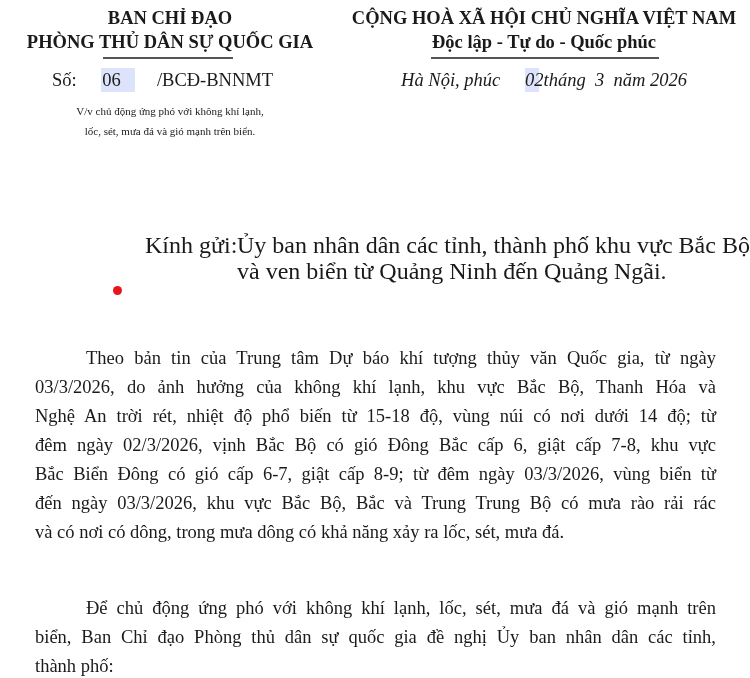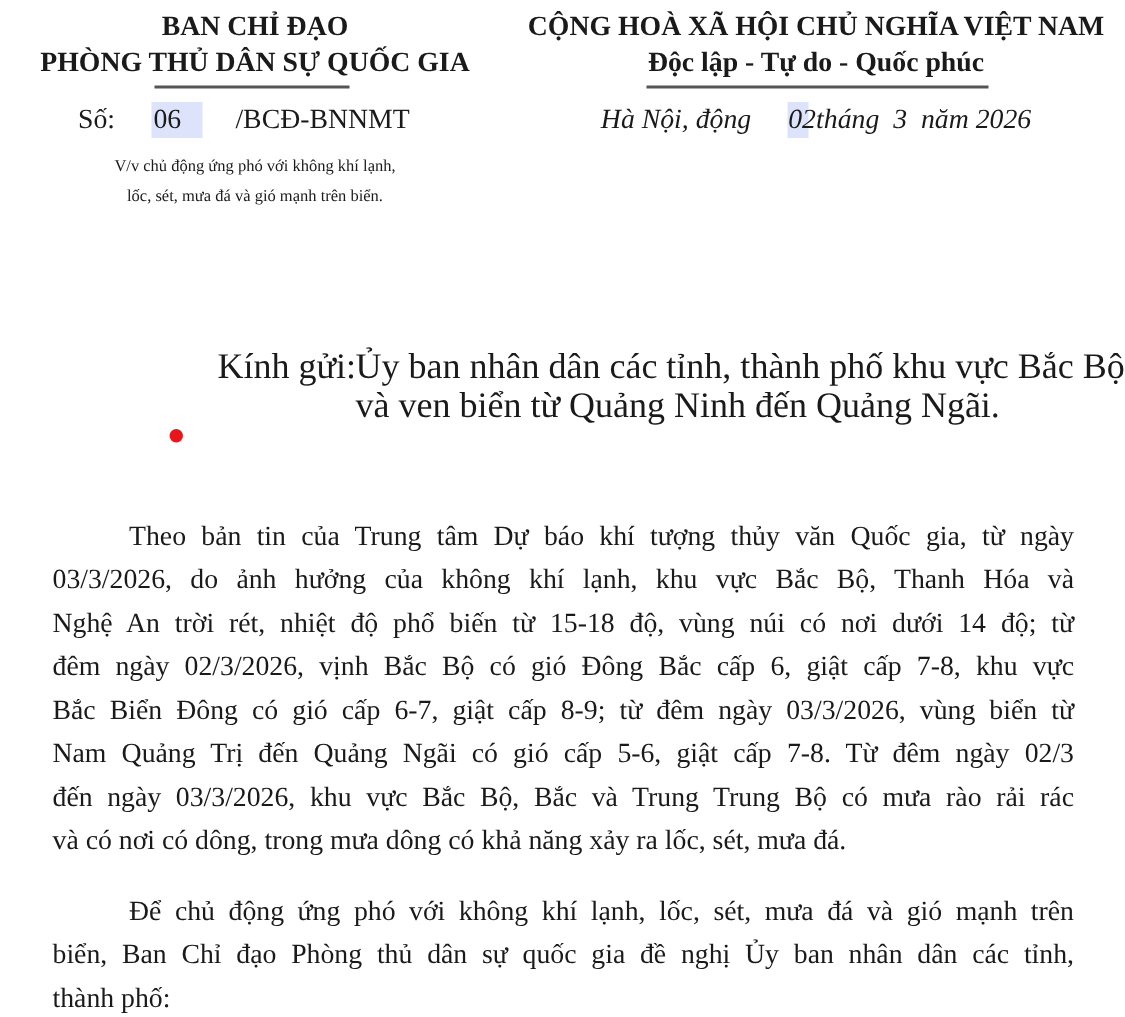--- a/index.html
+++ b/index.html
@@ -46,40 +46,39 @@
   <div>lốc, sét, mưa đá và gió mạnh trên biển.</div>
 </div>
 
 <div class="abs hdr-right center">
   <div class="hdr-line">CỘNG HOÀ XÃ HỘI CHỦ NGHĨA VIỆT NAM</div>
   <div class="hdr-line">Độc lập - Tự do - Quốc phúc</div>
 </div>
 <div class="rule" style="left:431px; top:57px; width:228px;"></div>
 
 <div class="abs date-line center">
-  <span>Hà Nội, động</span>
+  <span>Hà Nội, phúc</span>
   <span class="date-num hl">02</span>
   <span style="white-space:pre">tháng  3  năm 2026</span>
 </div>
 
 <div class="abs kg kg-label">Kính gửi:</div>
 <div class="abs kg kg-text">
   <div>Ủy ban nhân dân các tỉnh, thành phố khu vực Bắc Bộ</div>
   <div>và ven biển từ Quảng Ninh đến Quảng Ngãi.</div>
 </div>
 
 <div class="abs dot" style="background: rgb(232, 21, 27);"></div>
 
 <div class="abs para" style="top:344px;">
   <span class="ln indent">Theo bản tin của Trung tâm Dự báo khí tượng thủy văn Quốc gia, từ ngày</span>
   <span class="ln">03/3/2026, do ảnh hưởng của không khí lạnh, khu vực Bắc Bộ, Thanh Hóa và</span>
   <span class="ln">Nghệ An trời rét, nhiệt độ phổ biến từ 15-18 độ, vùng núi có nơi dưới 14 độ; từ</span>
   <span class="ln">đêm ngày 02/3/2026, vịnh Bắc Bộ có gió Đông Bắc cấp 6, giật cấp 7-8, khu vực</span>
   <span class="ln">Bắc Biển Đông có gió cấp 6-7, giật cấp 8-9; từ đêm ngày 03/3/2026, vùng biển từ</span>
-  <span class="ln">Nam Quảng Trị đến Quảng Ngãi có gió cấp 5-6, giật cấp 7-8. Từ đêm ngày 02/3</span>
   <span class="ln">đến ngày 03/3/2026, khu vực Bắc Bộ, Bắc và Trung Trung Bộ có mưa rào rải rác</span>
   <span class="ln last">và có nơi có dông, trong mưa dông có khả năng xảy ra lốc, sét, mưa đá.</span>
 </div>
 
 <div class="abs para" style="top:594px;">
   <span class="ln indent">Để chủ động ứng phó với không khí lạnh, lốc, sét, mưa đá và gió mạnh trên</span>
   <span class="ln">biển, Ban Chỉ đạo Phòng thủ dân sự quốc gia đề nghị Ủy ban nhân dân các tỉnh,</span>
   <span class="ln last">thành phố:</span>
 </div>
 

